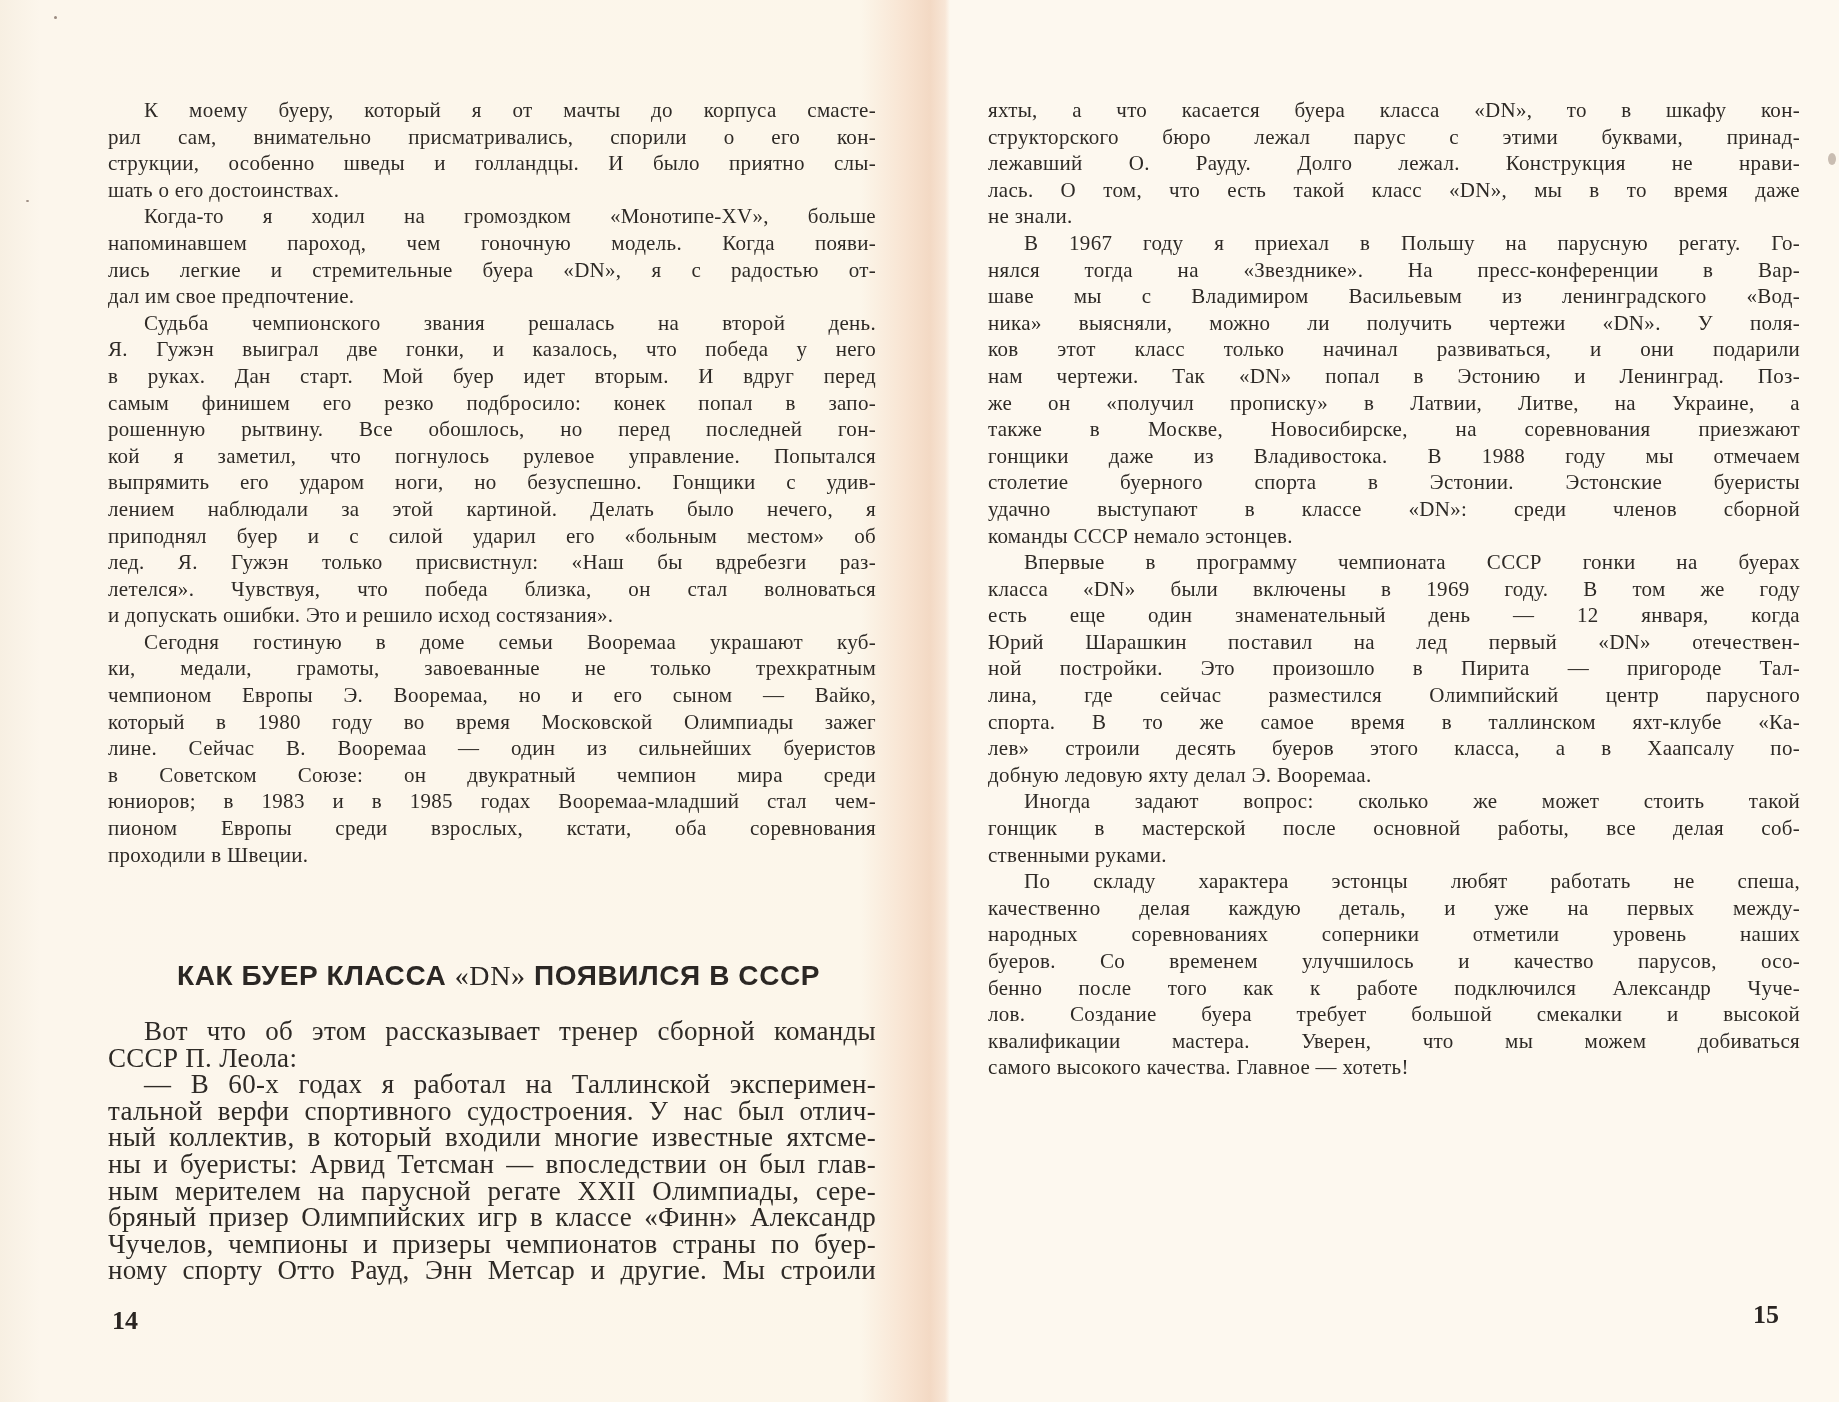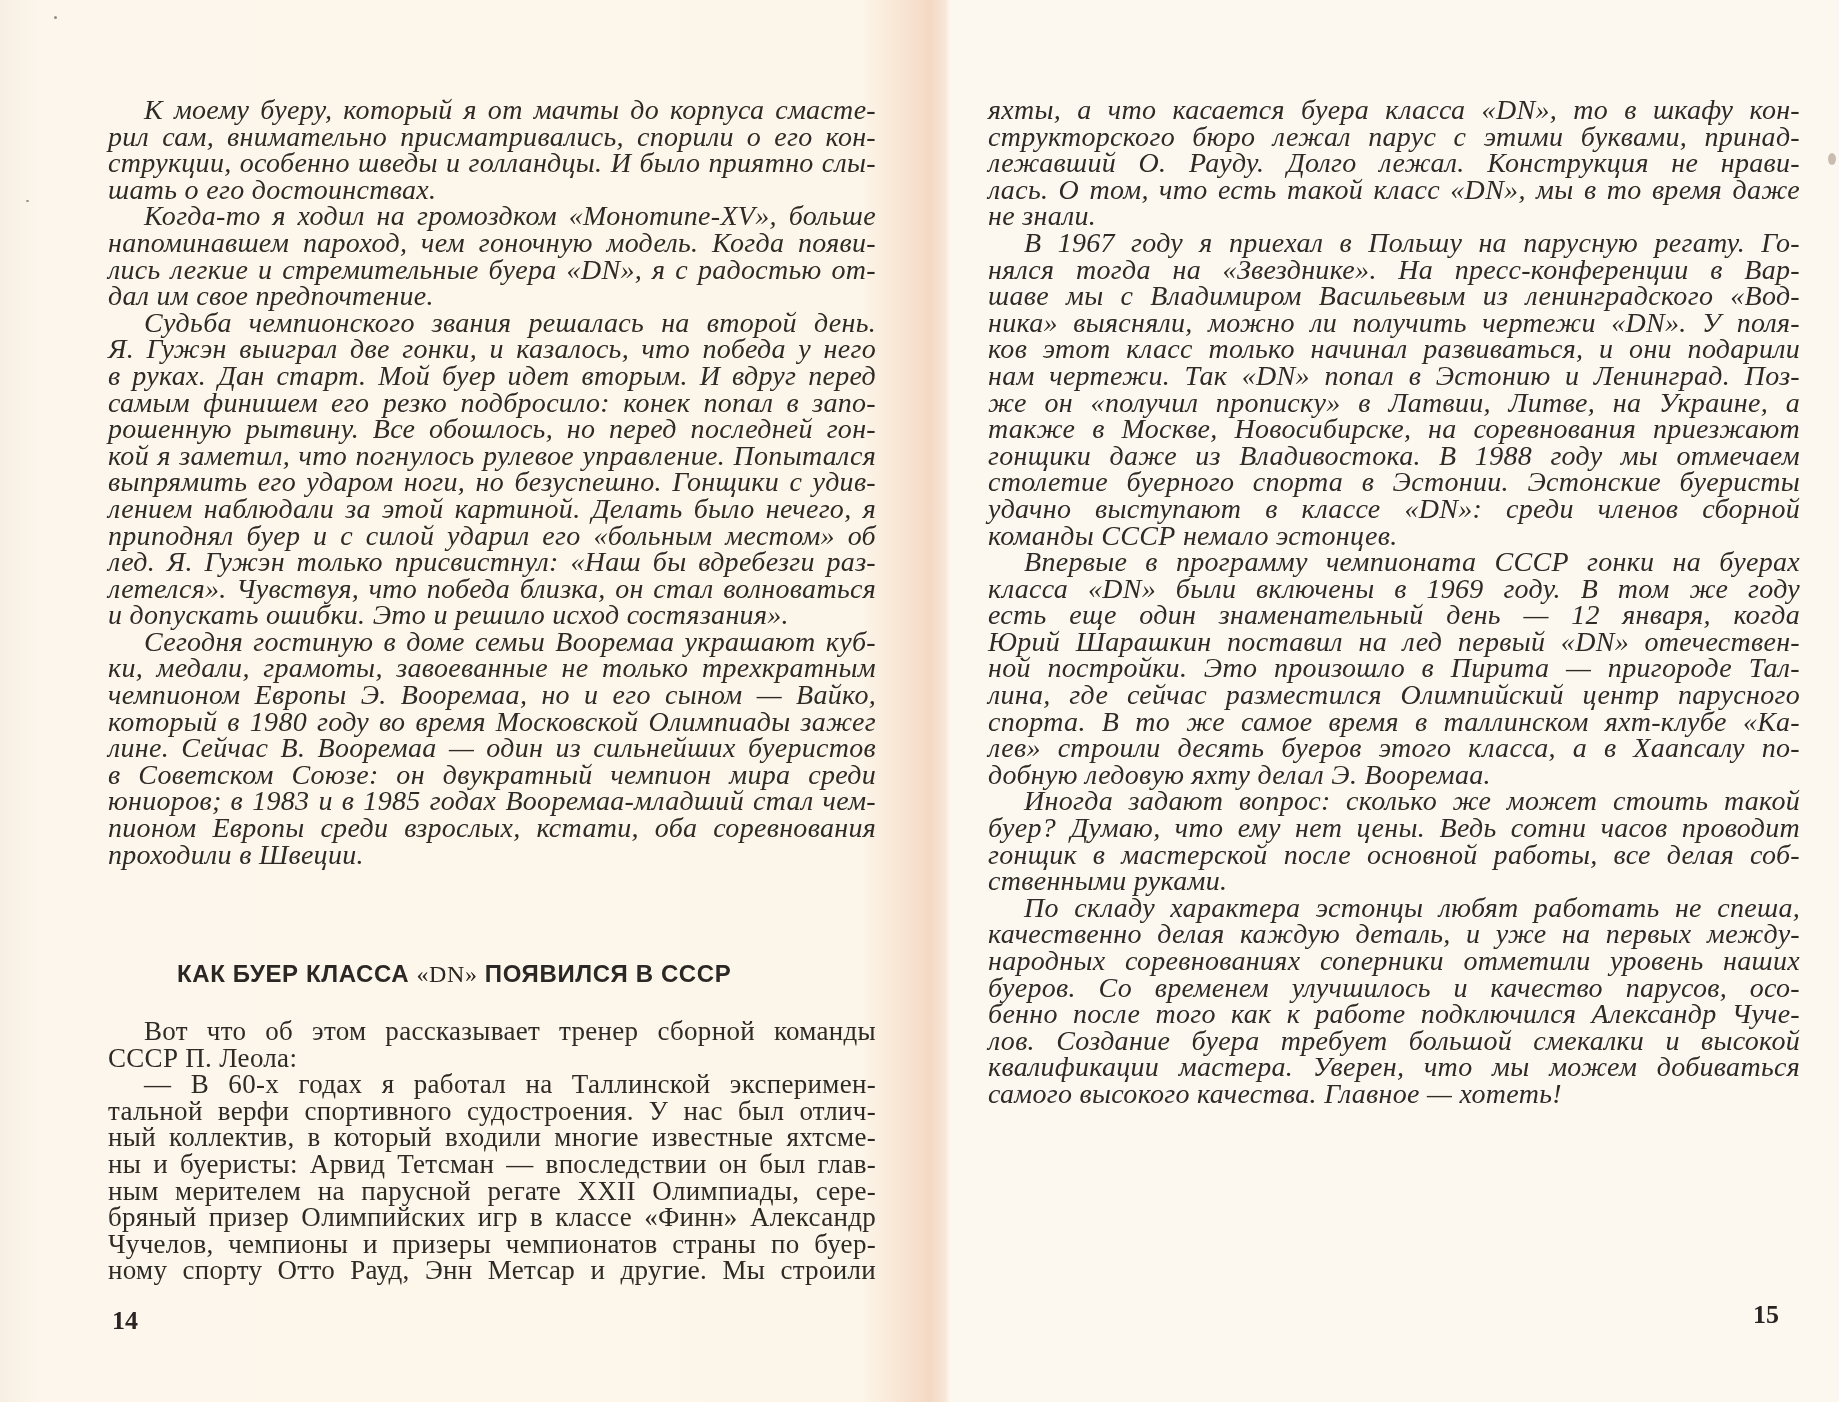--- a/index.html
+++ b/index.html
@@ -14,36 +14,36 @@
     position: absolute; left: 0; top: 0; width: 1839px; height: 1402px;
     background: linear-gradient(90deg,
       #f7efe2 0px, #fcf6ec 40px, #fcf6ea 860px,
       #f8e4d2 905px, #f3d9c4 930px, #f8e6d6 945px,
       #fdf8ef 950px, #fdf8ef 1839px);
   }
   .page { position: absolute; top: 0; height: 1402px; }
   .page-left  { left: 0; width: 948px; }
   .page-right { left: 948px; width: 891px; }
 
-  .text-col { position: absolute; font-size: 28px; line-height: 26.6px; font-style: italic; }
+  .text-col { position: absolute; font-size: 21px; line-height: 26.6px; }
   .page-left .text-col  { left: 108px; top: 97px; width: 768px; }
   .page-right .text-col { left: 40px;  top: 97px; width: 812px; }
 
   .line {
     display: block; white-space: nowrap;
     text-align: justify; text-align-last: justify;
     height: 26.6px; letter-spacing: 0.3px;
   }
   .line.last { text-align-last: left; }
   .line.indent { padding-left: 36px; }
 
   .heading {
     position: absolute; left: 177px; top: 960px;
     font-family: "Liberation Sans", "DejaVu Sans", sans-serif;
-    font-weight: bold; font-size: 24px; letter-spacing: 0.6px;
+    font-weight: bold; font-size: 28px; letter-spacing: 0.6px;
     color: #2b2724;
   }
   .heading .dn { font-family: "Liberation Serif", serif; font-weight: normal; }
 
   .left-b { position: absolute; left: 108px; top: 1018px; width: 768px; font-size: 27px; line-height: 26.6px; }
 
   .page-num {
     position: absolute; font-weight: bold; font-size: 26px;
     font-family: "Liberation Serif", serif; color: #2a2522;
   }
@@ -134,21 +134,20 @@
         <span class="line indent">Впервые в программу чемпионата СССР гонки на буерах</span>
         <span class="line">класса «DN» были включены в 1969 году. В том же году</span>
         <span class="line">есть еще  один знаменательный  день — 12  января,  когда</span>
         <span class="line">Юрий Шарашкин поставил на лед первый «DN» отечествен-</span>
         <span class="line">ной постройки. Это произошло в Пирита — пригороде Тал-</span>
         <span class="line">лина, где сейчас разместился Олимпийский центр парусного</span>
         <span class="line">спорта. В то же самое время в таллинском яхт-клубе «Ка-</span>
         <span class="line">лев» строили десять буеров этого класса, а в Хаапсалу по-</span>
         <span class="line last">добную ледовую яхту делал Э. Вооремаа.</span>
         <span class="line indent">Иногда задают вопрос: сколько же может стоить такой</span>
-        <span class="line">буер? Думаю, что ему нет цены. Ведь сотни часов проводит</span>
         <span class="line">гонщик в мастерской после основной работы, все делая соб-</span>
         <span class="line last">ственными руками.</span>
         <span class="line indent">По складу характера эстонцы любят работать не спеша,</span>
         <span class="line">качественно делая каждую деталь, и уже на первых между-</span>
         <span class="line">народных соревнованиях соперники отметили уровень наших</span>
         <span class="line">буеров. Со временем улучшилось и качество парусов, осо-</span>
         <span class="line">бенно после того как к работе подключился Александр Чуче-</span>
         <span class="line">лов. Создание буера требует большой смекалки и высокой</span>
         <span class="line">квалификации мастера. Уверен, что мы можем  добиваться</span>
         <span class="line last">самого высокого качества. Главное — хотеть!</span>

